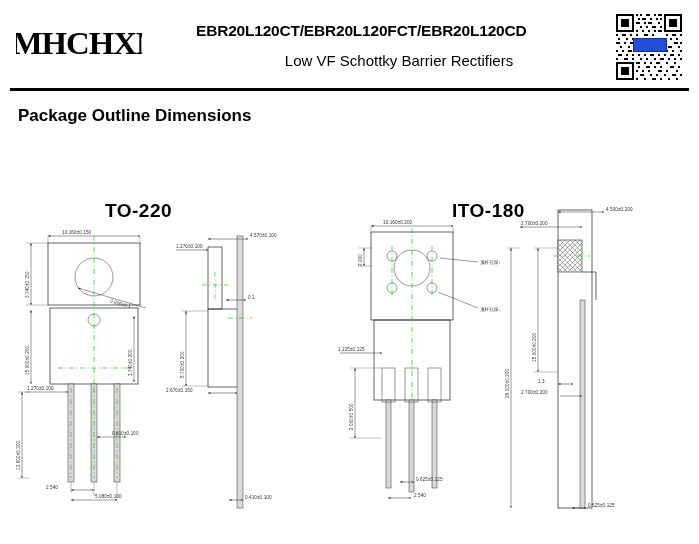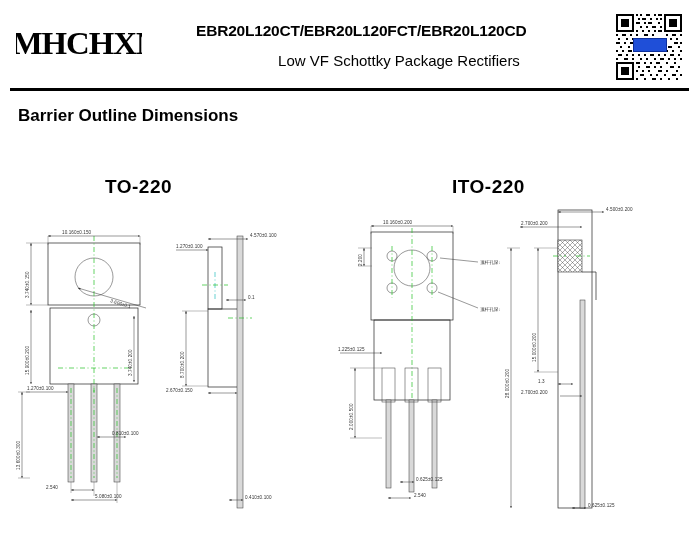--- a/index.html
+++ b/index.html
@@ -43,21 +43,21 @@
   }
 
   
   .section-title{
     position:absolute;left:18px;top:106px;
     font-size:17px;font-weight:bold;letter-spacing:0px;
   }
 
   
   .pkg-label{
-    position:absolute;font-size:19px;font-weight:bold;letter-spacing:0.5px;
+    position:absolute;font-size:19px;font-weight:bold;letter-spacing:0.5px;margin-top:24px;
   }
   #to220-label{left:105px;top:176px;}
   #ito220-label{left:452px;top:176px;}
 
   
   .drawing{position:absolute;left:0;top:0;width:699px;height:544px;pointer-events:none;}
   .drawing svg{position:absolute;left:0;top:0;}
 
   .dimtext{
     font-family:"Liberation Sans", sans-serif;
@@ -80,21 +80,21 @@
 <div class="page">
 
   <div class="header">
 
     <div class="logo">
       <span>MHCHXM</span>
     </div>
 
     <div class="head-title">EBR20L120CT/EBR20L120FCT/EBR20L120CD</div>
 
-    <div class="head-sub">Low VF Schottky Package Rectifiers</div>
+    <div class="head-sub">Low VF Schottky Barrier Rectifiers</div>
 
     <div class="qr">
       <svg width="70" height="70" viewBox="0 0 70 70" aria-hidden="true">
         <rect x="0" y="0" width="70" height="70" fill="#fff"></rect>
 
         <g fill="#000">
           <rect x="2" y="2" width="18" height="18"></rect>
             <rect x="4" y="4" width="14" height="14" fill="#fff"></rect>
             <rect x="7" y="7" width="8" height="8"></rect>
           <rect x="50" y="2" width="18" height="18"></rect>
@@ -212,24 +212,24 @@
             <rect x="54" y="66" width="2" height="2"></rect>
             <rect x="62" y="66" width="2" height="2"></rect>
         </g>
       </svg>
       <div class="qr-badge"></div>
     </div>
 
     <div class="rule"></div>
   </div>
 
-  <div class="section-title">Barrier Outline Dimensions</div>
+  <div class="section-title">Package Outline Dimensions</div>
 
   <div class="pkg-label" id="to220-label">TO-220</div>
-  <div class="pkg-label" id="ito220-label">ITO-220</div>
+  <div class="pkg-label" id="ito220-label">ITO-180</div>
 
   <div class="drawing">
     <svg width="699" height="544" viewBox="0 0 699 544">
 
       <defs>
         <marker id="ar" markerWidth="6" markerHeight="6" refX="5" refY="2" orient="auto">
           <path d="M0,0 L5,2 L0,4 z" fill="#333"></path>
         </marker>
         <marker id="arL" markerWidth="6" markerHeight="6" refX="0" refY="2" orient="auto">
           <path d="M5,0 L0,2 L5,4 z" fill="#333"></path>

